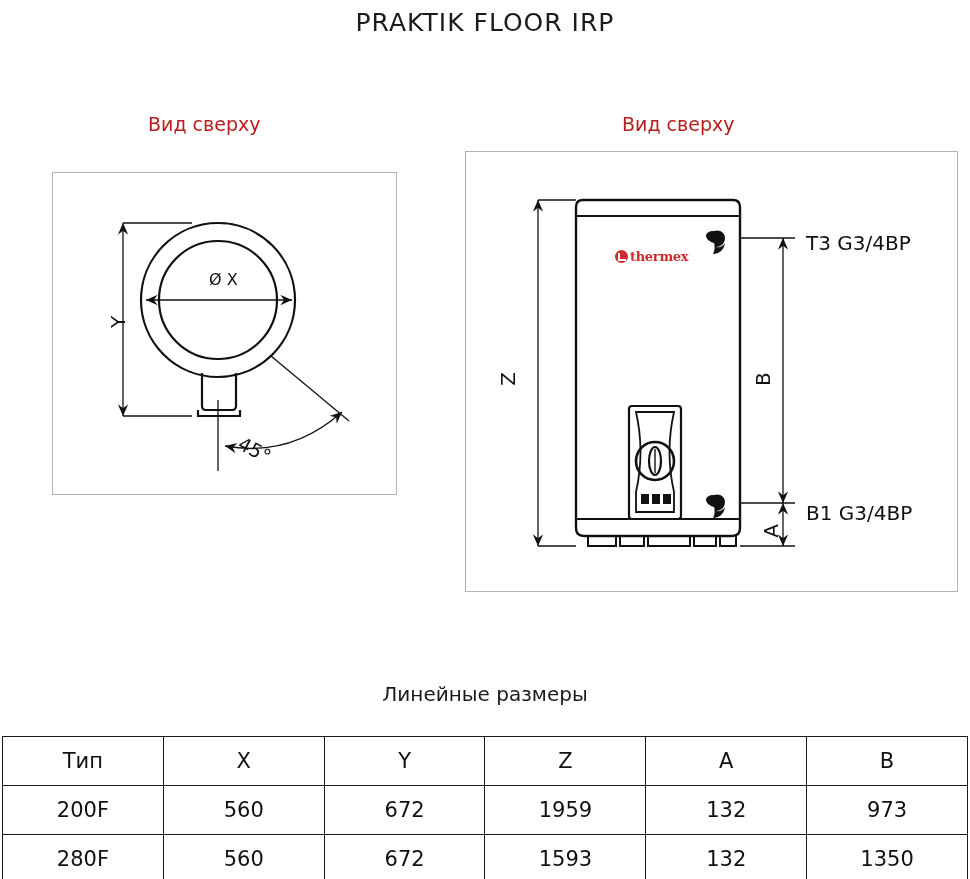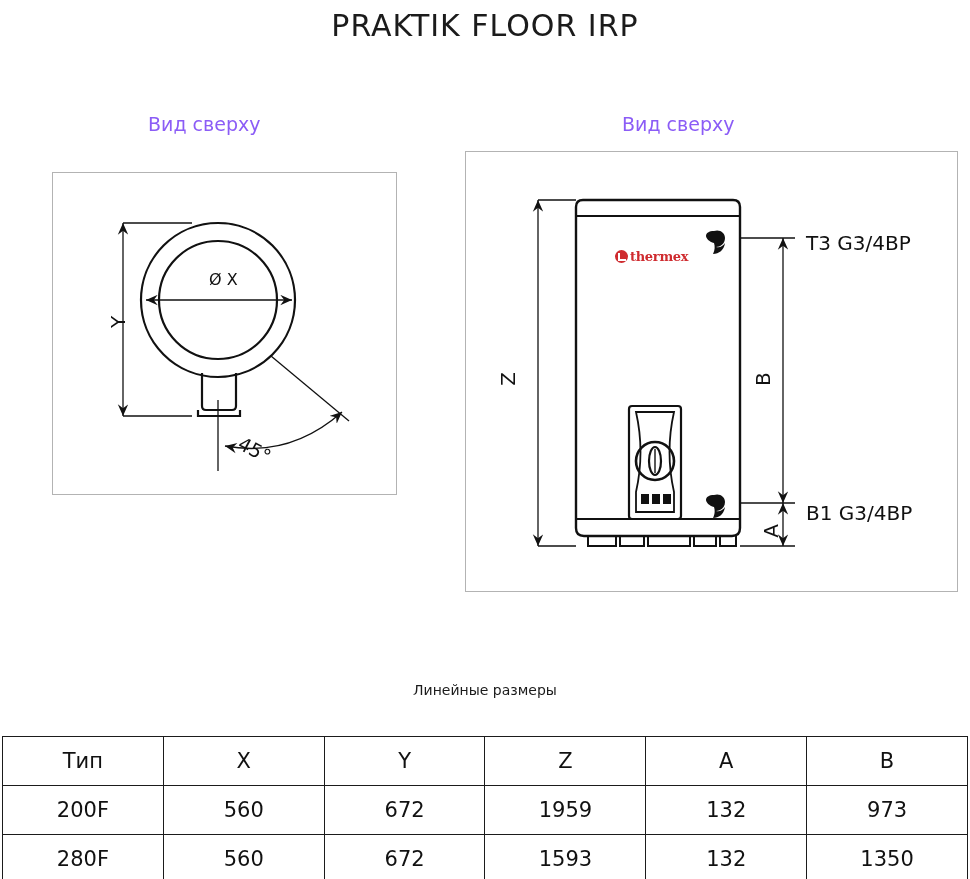--- a/index.html
+++ b/index.html
@@ -14,30 +14,30 @@
     font-family: "DejaVu Sans", sans-serif;
     color: #1a1a1a;
     overflow: hidden;
   }
   #page-title {
     position: absolute;
     top: 8px;
     left: 0;
     width: 970px;
     text-align: center;
-    font-size: 30px;
+    font-size: 25px;
     letter-spacing: 1px;
     font-family: "DejaVu Sans", sans-serif;
     color: #1b1b1b;
     font-weight: 400;
   }
   .view-caption {
     position: absolute;
     font-size: 19px;
-    color: #8b5cf6;
+    color: #b91c1c;
     font-family: "DejaVu Sans", sans-serif;
     white-space: nowrap;
   }
   #caption-top-view { top: 113px; left: 148px; }
   #caption-front-view { top: 113px; left: 622px; }
 
   .view-panel {
     position: absolute;
     border: 1.5px solid #b3b3b3;
     background: #ffffff;
@@ -53,21 +53,21 @@
     height: 879px;
     pointer-events: none;
   }
 
   #table-caption {
     position: absolute;
     top: 682px;
     left: 0;
     width: 970px;
     text-align: center;
-    font-size: 14px;
+    font-size: 20px;
     color: #1b1b1b;
   }
 
   #dimensions-table {
     position: absolute;
     left: 2px;
     top: 736px;
     width: 966px;
     border-collapse: collapse;
     table-layout: fixed;

